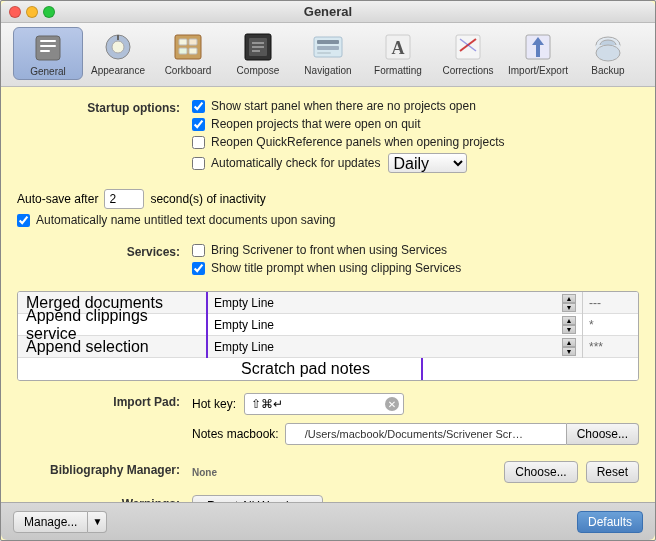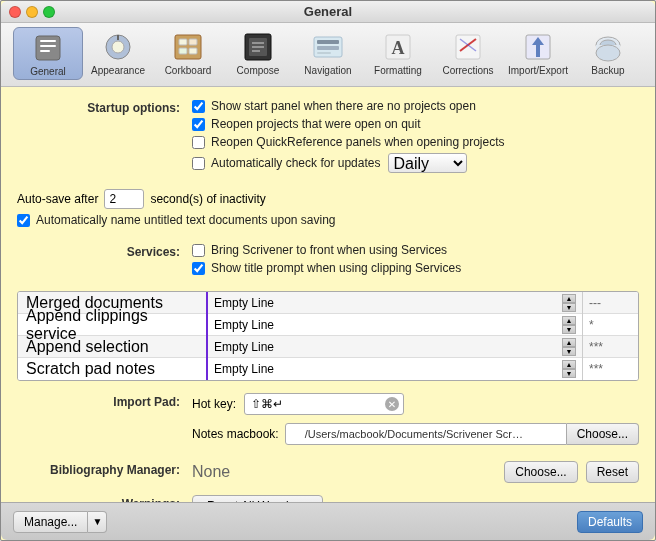--- a/index.html
+++ b/index.html
@@ -139,21 +139,21 @@
       overflow: hidden;
       background: white;
       width: 100%;
     }
     .sep-row {
       display: flex;
       align-items: center;
       border-bottom: 1px solid #ddd;
       height: 22px;
     }
-    .sep-row:last-child { border-bottom: none; }
+    .sep-row:last-child { border-bottom: none; flex-direction: column; }
     .sep-row:nth-child(odd) { background: #f5f5f5; }
     .sep-row:nth-child(even) { background: #ffffff; }
     .sep-col1 {
       width: 190px;
       padding: 2px 8px;
       font-size: 16px;
       border-right: 2px solid #6d28d9;
     }
     .sep-col2 {
       flex: 1;
@@ -247,22 +247,23 @@
       color: white;
       border-color: #3a70b0;
     }
     .bibliography-row {
       display: flex;
       align-items: center;
       gap: 8px;
     }
     .none-text {
       flex: 1;
-      font-size: 16px;
+      font-size: 10px;
       color: #666;
+      font-weight: bold;
     }
     .footer {
       height: 38px;
       background: linear-gradient(to bottom, #d8d8d8, #c8c8c8);
       border-top: 1px solid #aaa;
       border-radius: 0 0 6px 6px;
       display: flex;
       align-items: center;
       justify-content: space-between;
       padding: 0 12px;

